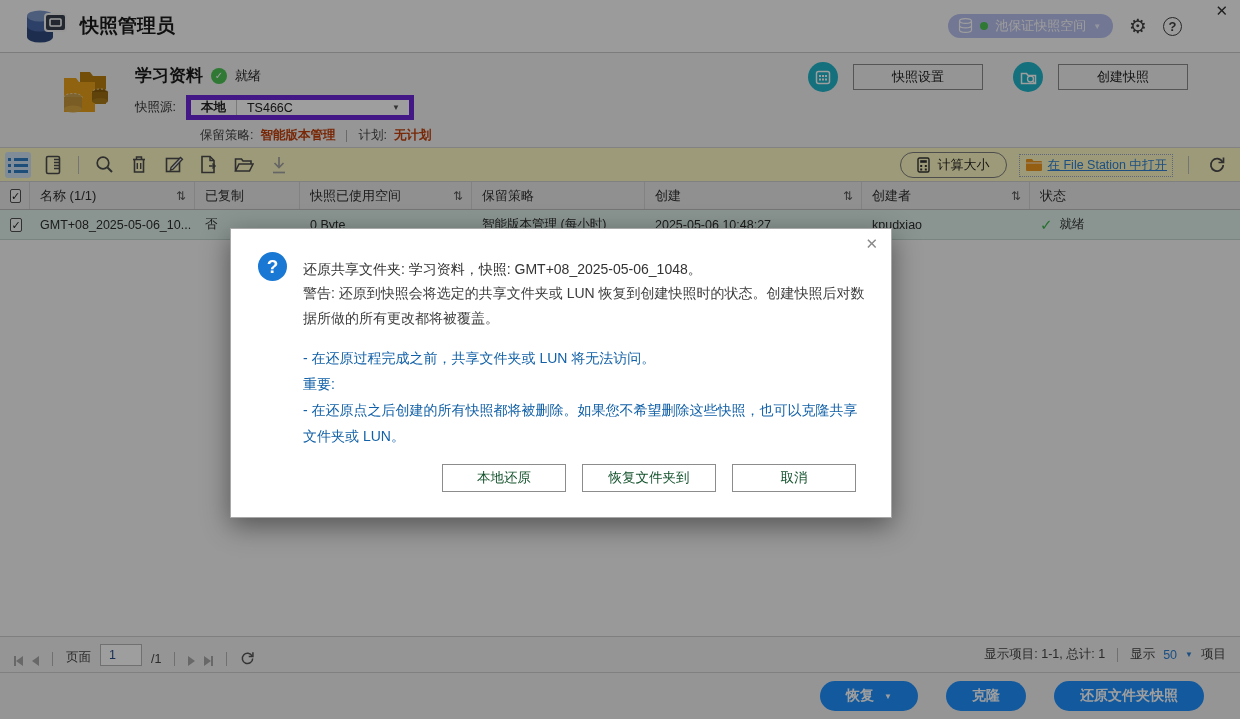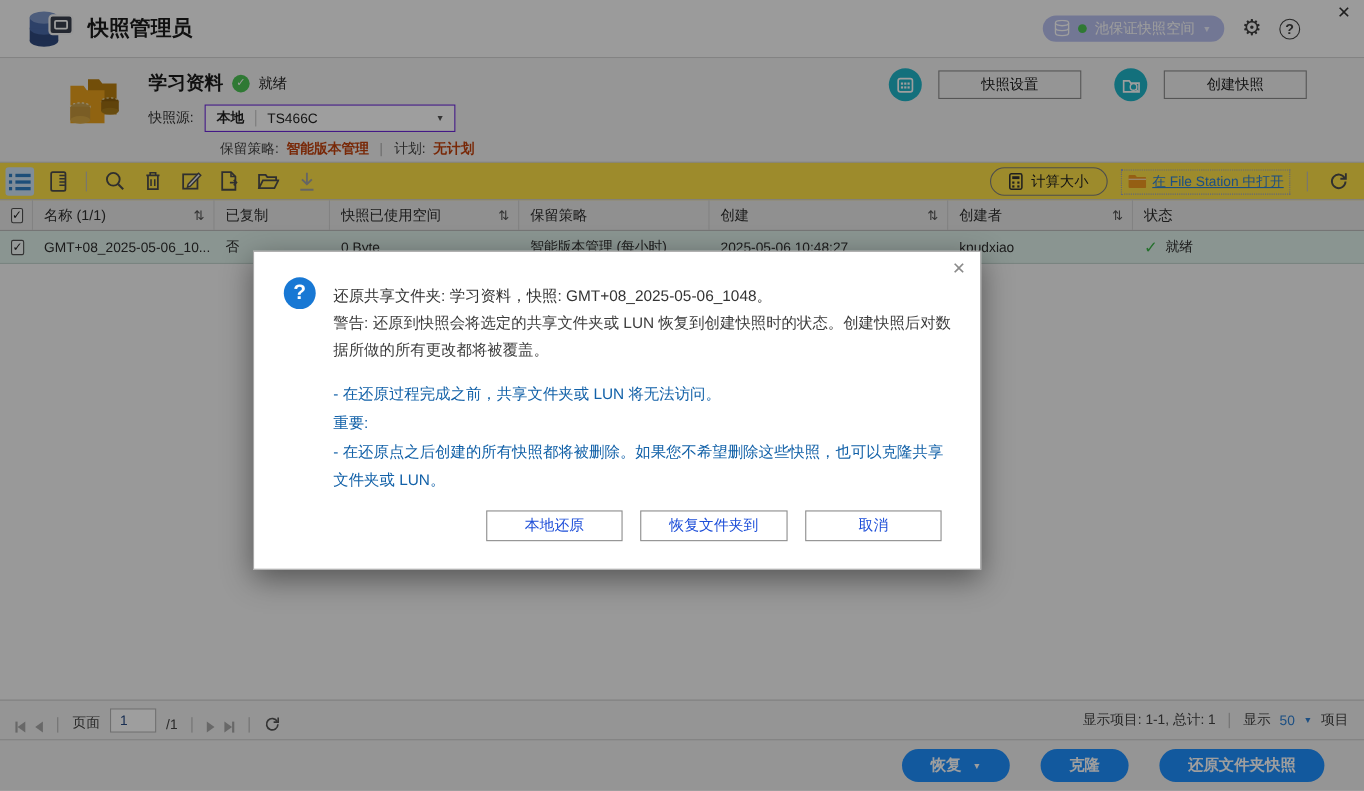--- a/index.html
+++ b/index.html
@@ -23,34 +23,34 @@
 
   
   .subheader { height:95px; background:#f2f2f2; border-bottom:1px solid #d2d2d2; position:relative; flex:0 0 auto; }
   .folder-icon { position:absolute; left:56px; top:11px; }
   .fname-row { position:absolute; left:135px; top:11px; display:flex; align-items:center; gap:8px; }
   .fname { font-size:17px; font-weight:bold; color:#1a1a1a; }
   .st-badge { width:16px; height:16px; border-radius:50%; background:#4cc455; color:#fff; font-size:10px; display:flex; align-items:center; justify-content:center; font-weight:bold; }
   .st-text { font-size:13px; color:#222; }
   .src-row { position:absolute; left:135px; top:42px; display:flex; align-items:center; }
   .src-label { font-size:12.5px; color:#333; margin-right:10px; }
-  .src-select { width:228px; height:25px; background:#fff; border:1px solid #6d28d9; display:flex; align-items:center; cursor:pointer; }
+  .src-select { width:228px; height:25px; background:#fff; border:5px solid #6d28d9; display:flex; align-items:center; cursor:pointer; }
   .src-local { font-size:12.5px; font-weight:bold; color:#222; padding:0 10px; }
   .src-sep { width:1px; height:15px; background:#c6c6c6; }
   .src-val { font-size:12.5px; color:#222; padding:0 10px; flex:1; }
   .src-caret { font-size:8px; color:#555; padding-right:9px; }
   .policy-row { position:absolute; left:200px; top:74px; display:flex; align-items:center; gap:7px; font-size:12.5px; }
   .plabel { color:#444; }
   .pval { color:#c2410c; font-weight:bold; cursor:pointer; }
   .vsep { width:1px; height:12px; background:#aaa; margin:0 4px; }
   .hbtn-circle { position:absolute; width:30px; height:30px; border-radius:50%; background:#20b5c9; top:9px; display:flex; align-items:center; justify-content:center; }
   .hbtn { position:absolute; top:11px; width:130px; height:26px; background:#f0f0f0; border:1px solid #8a8a8a; font-size:13px; color:#222; cursor:pointer; font-family:inherit; }
 
   
-  .toolbar { height:34px; background:#fde047; border-bottom:1px solid #cfcfcf; display:flex; align-items:center; padding:0 10px 0 5px; gap:9px; flex:0 0 auto; position:relative; }
+  .toolbar { height:34px; background:#fef9c3; border-bottom:1px solid #cfcfcf; display:flex; align-items:center; padding:0 10px 0 5px; gap:9px; flex:0 0 auto; position:relative; }
   .ticon { width:26px; height:26px; display:flex; align-items:center; justify-content:center; cursor:pointer; border-radius:3px; }
   .ticon.active { background:#cfe4f7; }
   .tsep { width:1px; height:18px; background:#bdbdbd; margin:0 3px; }
   .toolbar-right { position:absolute; right:10px; top:4px; display:flex; align-items:center; gap:12px; }
   .calc-pill { display:flex; align-items:center; gap:8px; height:26px; padding:0 16px; border:1px solid #7d7d7d; border-radius:14px; background:transparent; font-size:13px; color:#222; cursor:pointer; font-family:inherit; }
   .fs-link-wrap { display:flex; align-items:center; gap:6px; border:1px dotted #9aa4c8; padding:2px 5px; }
   .fs-link { font-size:12.5px; color:#2f80d4; text-decoration:underline; cursor:pointer; }
 
   
   .tgrid { display:grid; grid-template-columns:30px 165px 105px 172px 173px 217px 168px 1fr; }
@@ -87,21 +87,21 @@
   
   .overlay { position:absolute; inset:0; background:rgba(0,0,0,0.38); z-index:10; }
   .dialog { position:absolute; left:230px; top:228px; width:662px; height:290px; background:#ffffff; border:1px solid #a8a8a8; box-shadow:0 8px 26px rgba(0,0,0,0.45); z-index:20; }
   .dlg-close { position:absolute; right:13px; top:6px; font-size:15px; color:#8a8a8a; cursor:pointer; }
   .qicon { position:absolute; left:27px; top:23px; width:29px; height:29px; border-radius:50%; background:#1878d4; color:#fff; font-size:19px; font-weight:bold; display:flex; align-items:center; justify-content:center; }
   .dlg-body { position:absolute; left:72px; top:28px; width:562px; font-size:14px; }
   .dlg-title { color:#333; line-height:24px; }
   .dlg-warn { color:#3d3d3d; line-height:25px; }
   .dlg-important { margin-top:14px; color:#1261a8; line-height:26px; }
   .dlg-buttons { position:absolute; right:35px; bottom:25px; display:flex; gap:16px; }
-  .dbtn { height:28px; background:#fff; border:1px solid #8c8c8c; color:#1d4ed8; font-size:13.5px; cursor:pointer; font-family:inherit; }
+  .dbtn { height:28px; background:#fff; border:1px solid #8c8c8c; color:#14532d; font-size:13.5px; cursor:pointer; font-family:inherit; }
   .dbtn.b1 { width:124px; } .dbtn.b2 { width:134px; } .dbtn.b3 { width:124px; }
 
   svg { display:block; }
 </style>
 </head>
 <body>
 
 <div class="app">
 
   <header class="titlebar">

